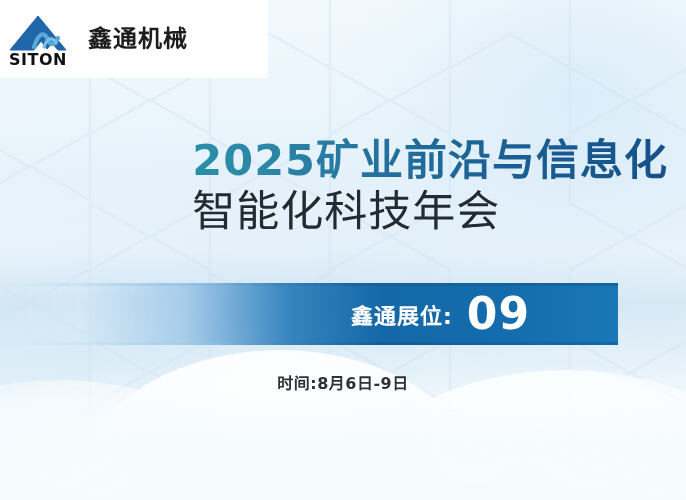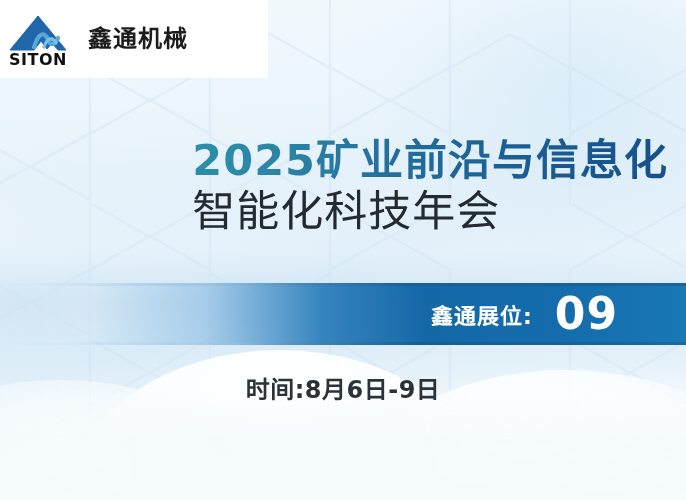--- a/index.html
+++ b/index.html
@@ -150,35 +150,35 @@
     white-space: nowrap;
     color: #232a30;
     margin-top: 2px;
   }
 
   
   #booth-strip {
     position: absolute;
     left: 0;
     top: 283px;
-    width: 686px;
+    width: 618px;
     height: 62px;
     z-index: 5;
     background: linear-gradient(90deg,
         rgba(255,255,255,0) 0%,
         rgba(214,233,246,0.25) 13%,
         rgba(135,186,225,0.6) 30%,
         rgba(41,124,186,0.93) 47%,
         #1468a8 62%,
         #146cac 82%,
         #1a78b6 100%);
     display: flex;
     align-items: center;
     justify-content: flex-end;
-    padding-right: 68px;
+    padding-right: 88px;
     box-sizing: border-box;
   }
   #booth-strip::before {
     content: "";
     position: absolute;
     left: 0; top: 0; right: 0;
     height: 3px;
     background: linear-gradient(90deg, rgba(255,255,255,0) 0%, rgba(120,175,216,0.35) 35%, rgba(22,93,150,0.75) 60%, rgba(20,96,154,0.8) 100%);
   }
   #booth-strip::after {
@@ -197,41 +197,41 @@
     letter-spacing: 1px;
     white-space: nowrap;
   }
   .booth-number {
     position: relative;
     font-family: "DejaVu Sans", "Liberation Sans", sans-serif;
     font-size: 44px;
     font-weight: 700;
     color: #ffffff;
     letter-spacing: 1px;
-    margin-left: 22px;
+    margin-left: 14px;
     line-height: 1;
   }
 
   
   #meta-row {
     position: absolute;
     left: 0;
     right: 0;
     top: 370px;
     z-index: 5;
     display: flex;
     justify-content: center;
     align-items: baseline;
     gap: 44px;
     padding: 0 22px;
     box-sizing: border-box;
   }
   .meta-item {
     font-family: "DejaVu Sans", "Liberation Sans", sans-serif;
-    font-size: 24px;
+    font-size: 16px;
     font-weight: 600;
     color: #2b3238;
     letter-spacing: 0.5px;
     white-space: nowrap;
   }
 </style>
 </head>
 <body>
 
 <div id="poster">

